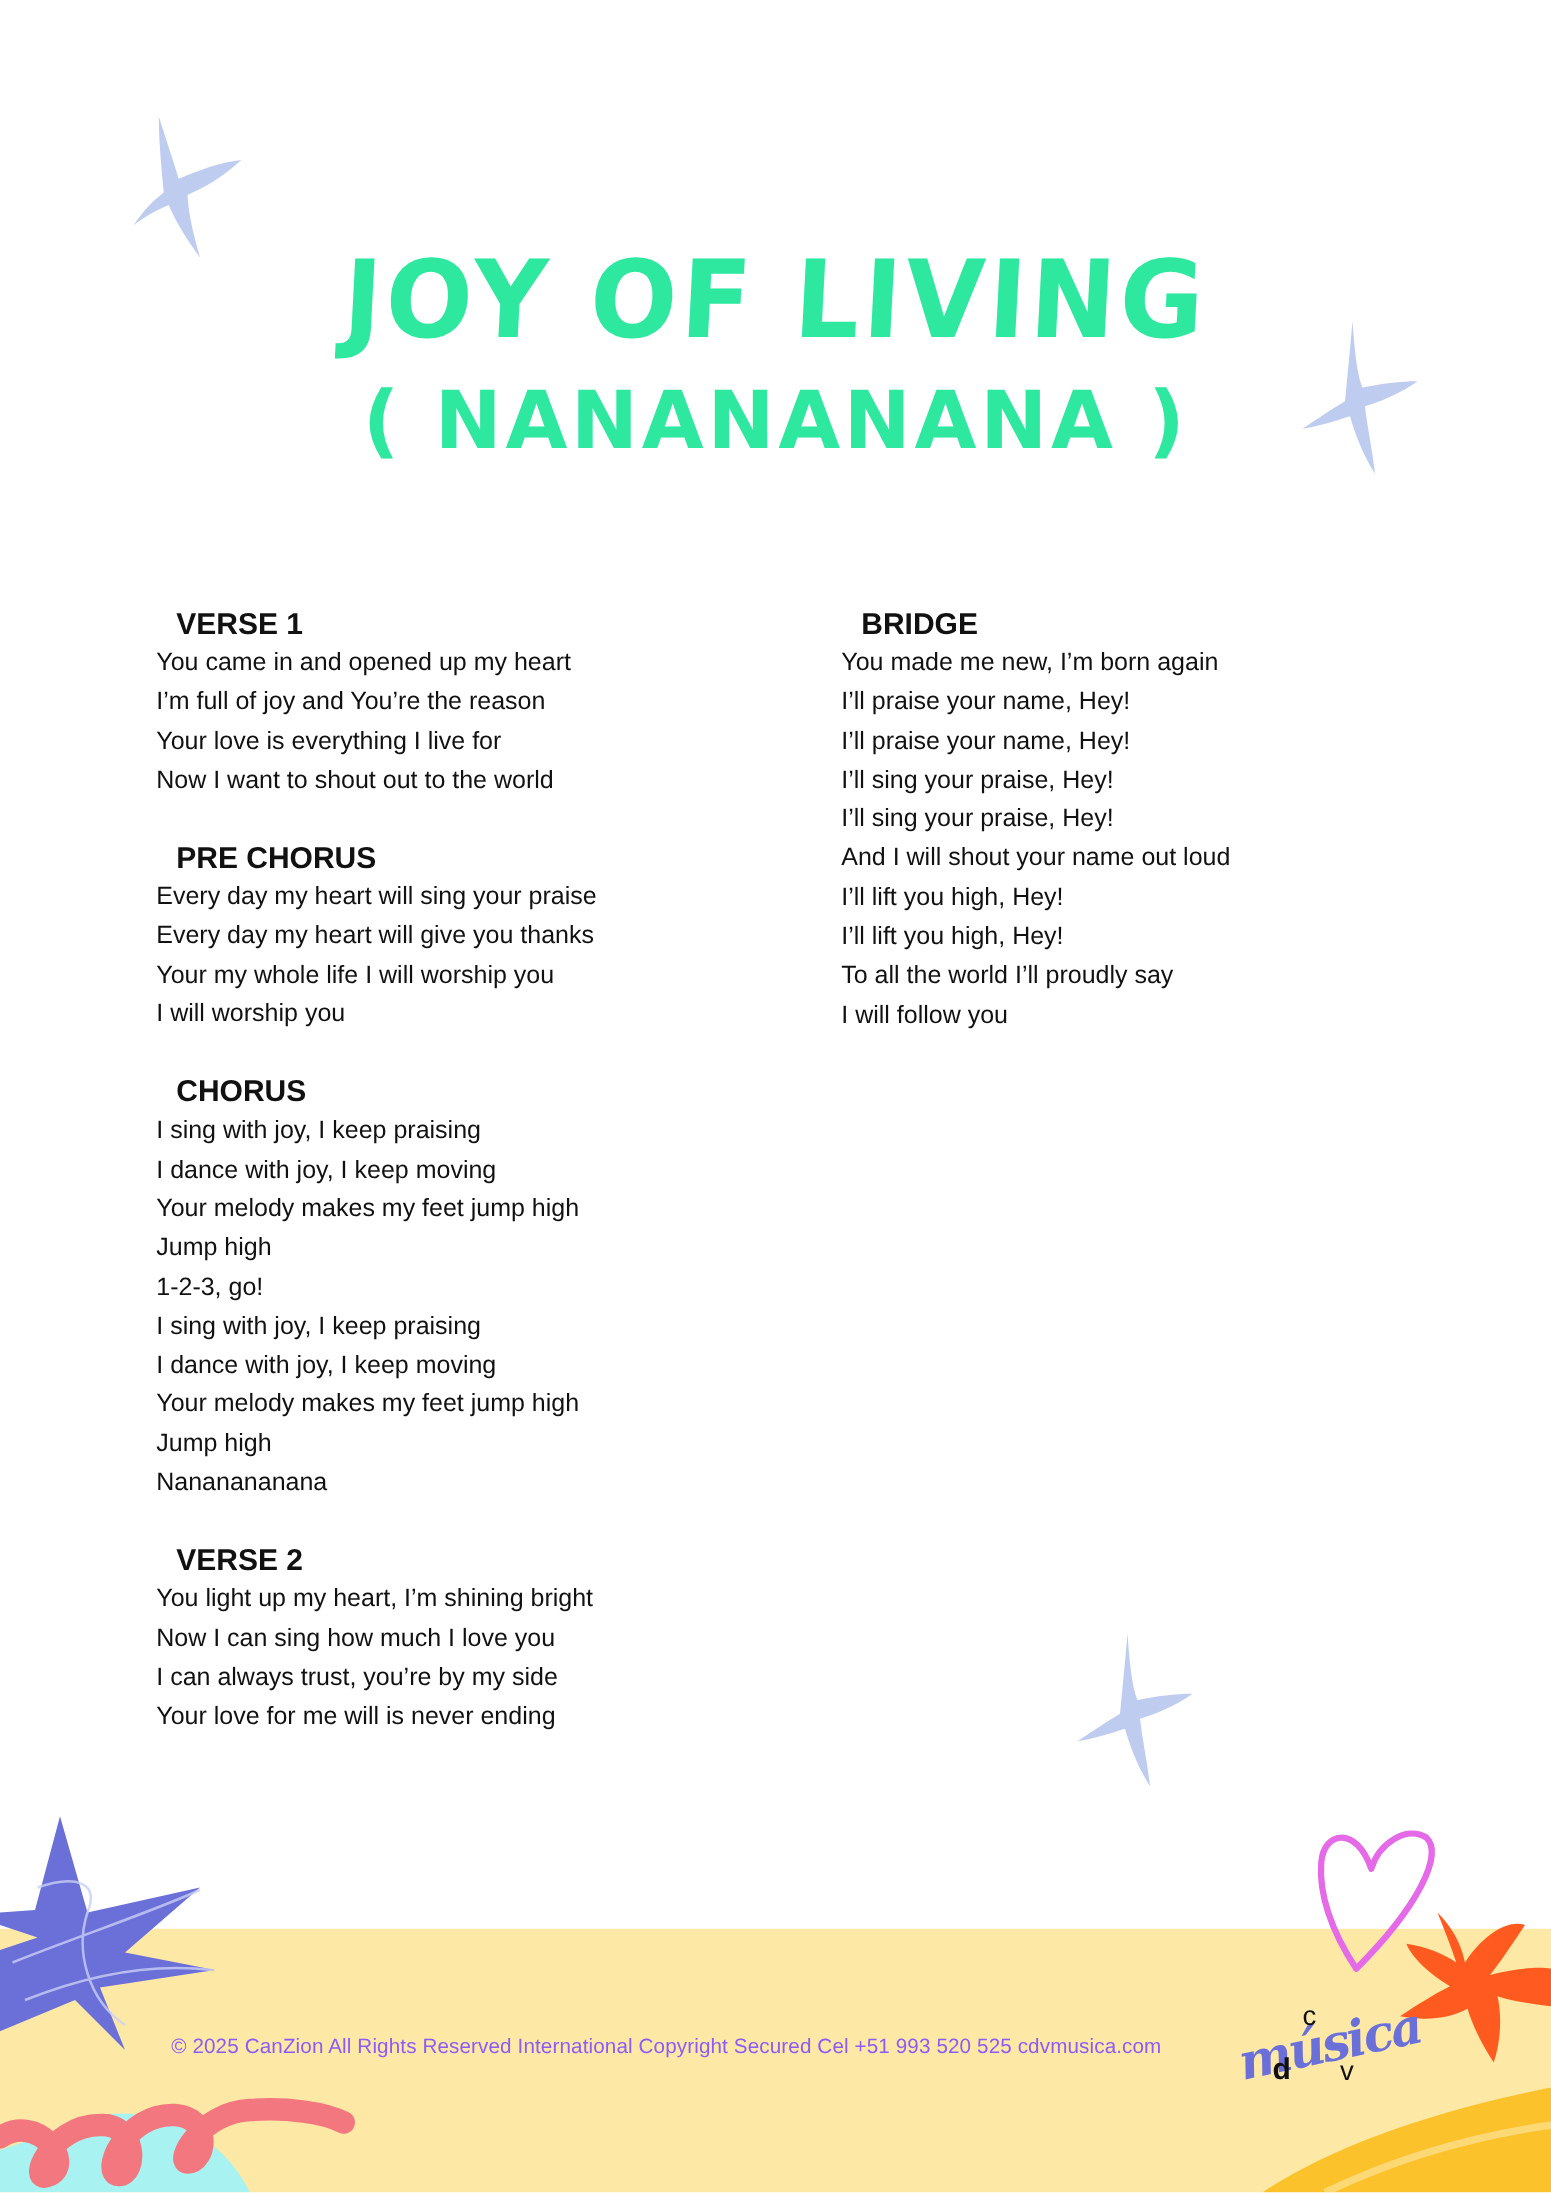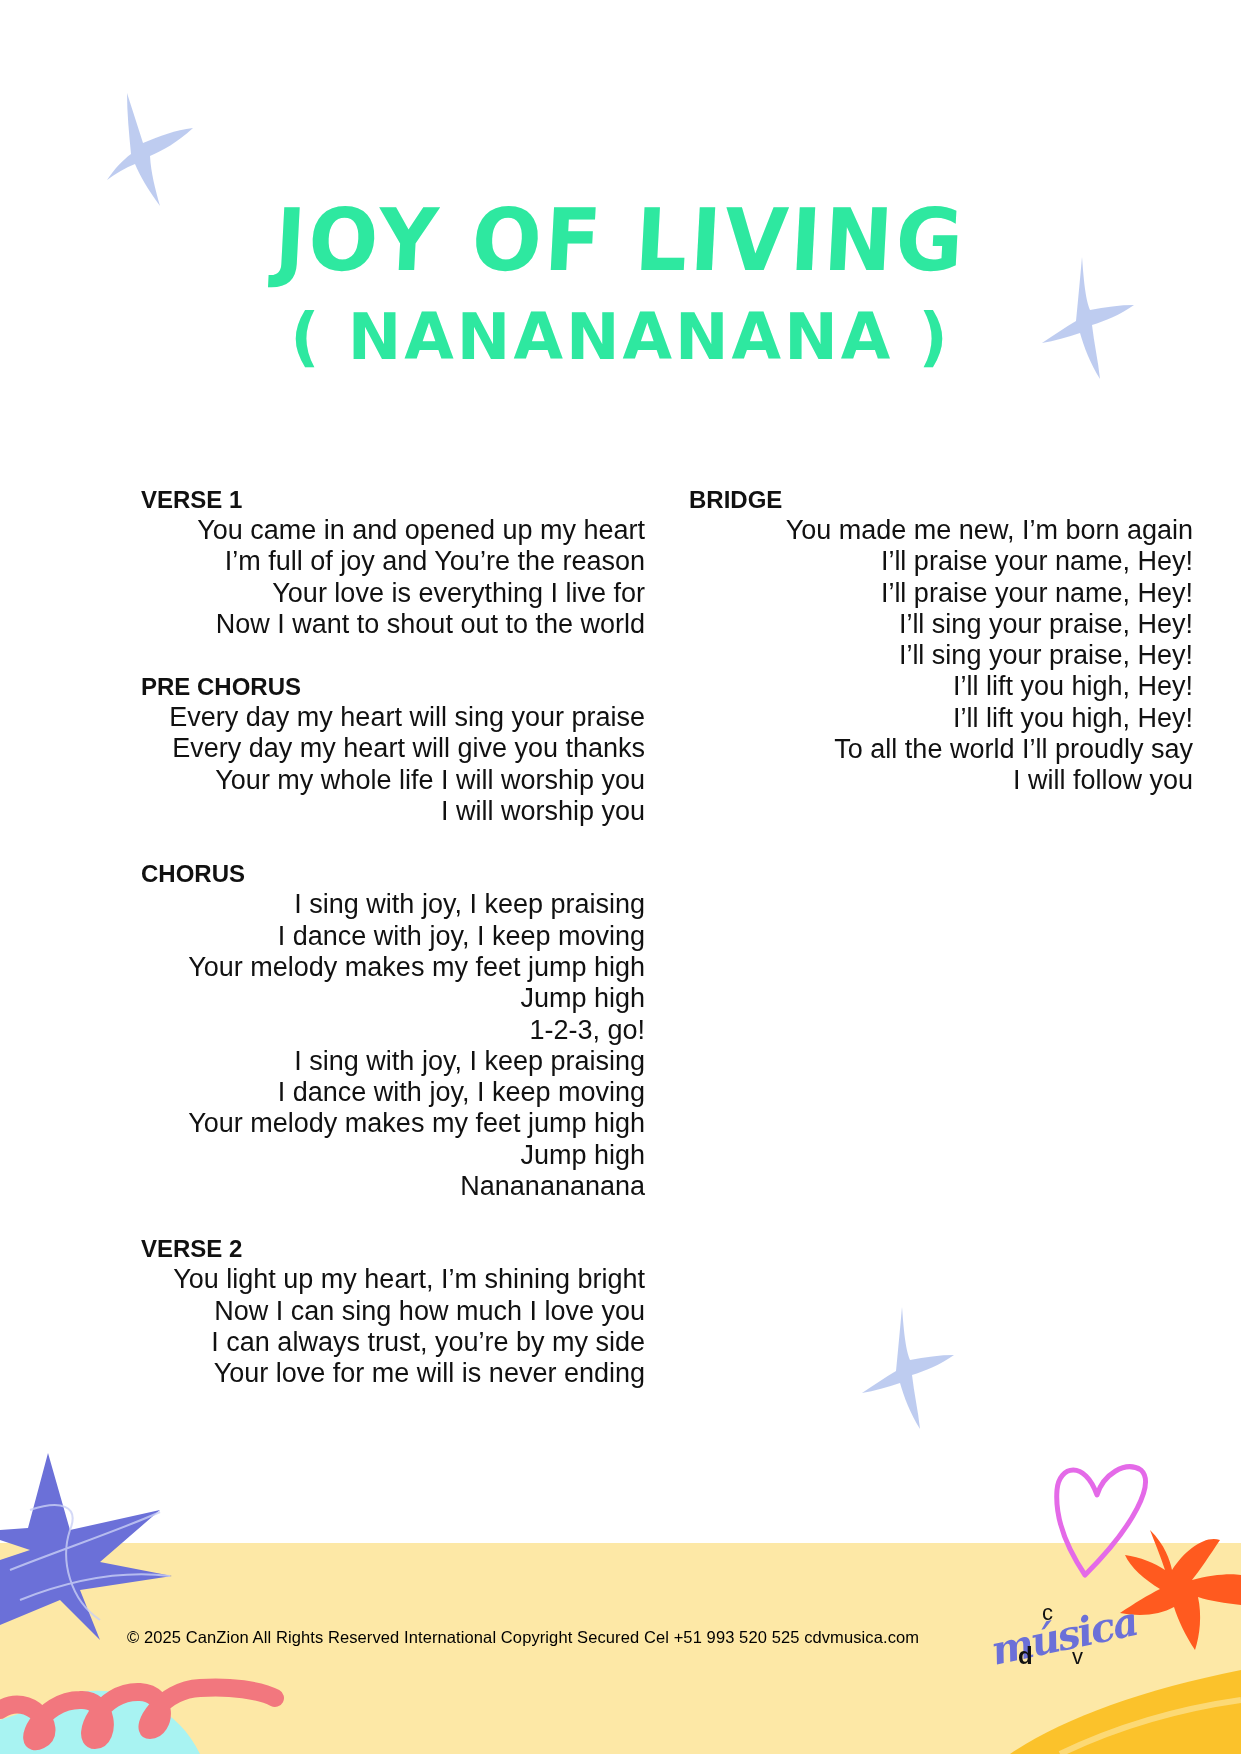--- a/index.html
+++ b/index.html
@@ -5,23 +5,23 @@
   html, body { margin:0; padding:0; }
   body { width:1241px; height:1754px; position:relative; overflow:hidden; background:#ffffff; font-family:"Liberation Sans", sans-serif; color:#111; }
   .title { position:absolute; left:0; width:1241px; text-align:center; color:#2ee8a0; font-family:"DejaVu Sans", sans-serif; font-weight:bold; letter-spacing:3px; }
   .t1 { top:196px; font-size:82px; line-height:90px; transform:skewX(-3deg) scaleY(1.05); }
   .t2 { top:300px; font-size:64px; line-height:74px; }
   .col { position:absolute; top:484px; }
   .col.left { left:125px; width:520px; }
   .col.right { left:673px; width:520px; }
   .section { margin-bottom:31px; }
   .sec-title { font-weight:bold; font-size:24px; line-height:31px; height:31px;margin-left:16px; }
-  .line { font-size:27px; line-height:31.3px; height:31.3px; white-space:nowrap;text-align:right; }
+  .line { font-size:20px; line-height:31.3px; height:31.3px; white-space:nowrap; }
   .yellow-band { position:absolute; left:0; top:1543px; width:1241px; height:211px; background:#fde8a6; }
-  .footer { position:absolute; left:127px; top:1628px; font-size:16.5px; color:#000000; white-space:nowrap; letter-spacing:0.1px; }
+  .footer { position:absolute; left:137px; top:1628px; font-size:16.5px; color:#8b5cf6; white-space:nowrap; letter-spacing:0.1px; }
   .deco { position:absolute; }
   .logo { position:absolute; left:990px; top:1598px; width:130px; height:72px; }
 </style>
 </head>
 <body>
 
 <svg class="deco" style="left:105px;top:88px;" width="90" height="120" viewBox="0 0 90 120">
   <path d="M22 5 C30 30 35 45 38 55 C55 48 70 42 88 40 C72 55 58 62 45 68 C46 85 50 100 55 118 C42 100 35 88 30 76 C20 80 10 86 2 92 C10 80 18 72 26 66 C24 45 22 25 22 5 Z" fill="#b7c6ee" opacity="0.9"></path>
 </svg>
 <svg class="deco" style="left:1040px;top:255px;" width="95" height="125" viewBox="0 0 95 125">
@@ -72,20 +72,21 @@
 </div>
 
 <div class="col right">
   <div class="section">
     <div class="sec-title">BRIDGE</div>
     <div class="line">You made me new, I’m born again</div>
     <div class="line">I’ll praise your name, Hey!</div>
     <div class="line">I’ll praise your name, Hey!</div>
     <div class="line">I’ll sing your praise, Hey!</div>
     <div class="line">I’ll sing your praise, Hey!</div>
+    <div class="line">And I will shout your name out loud</div>
     <div class="line">I’ll lift you high, Hey!</div>
     <div class="line">I’ll lift you high, Hey!</div>
     <div class="line">To all the world I’ll proudly say</div>
     <div class="line">I will follow you</div>
   </div>
 </div>
 
 <div class="yellow-band"></div>
 
 <svg class="deco" style="left:0;top:1580px;" width="300" height="174" viewBox="0 0 300 174">

